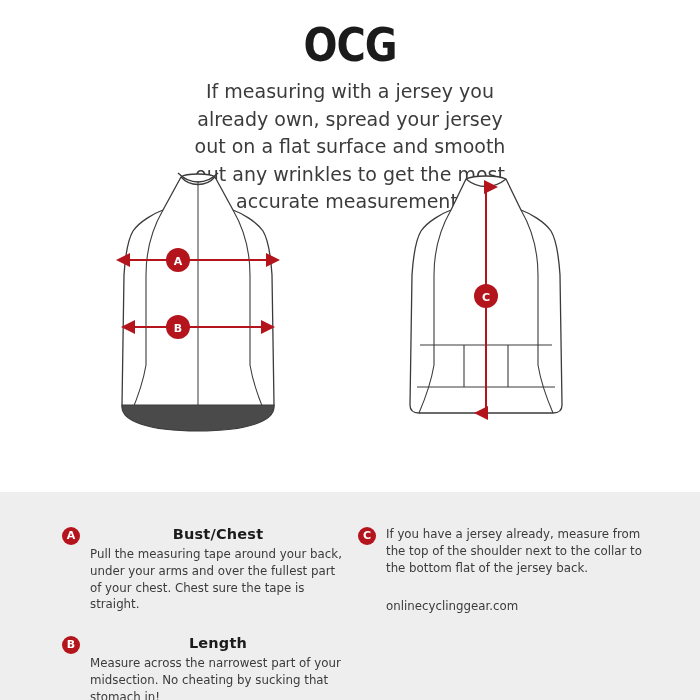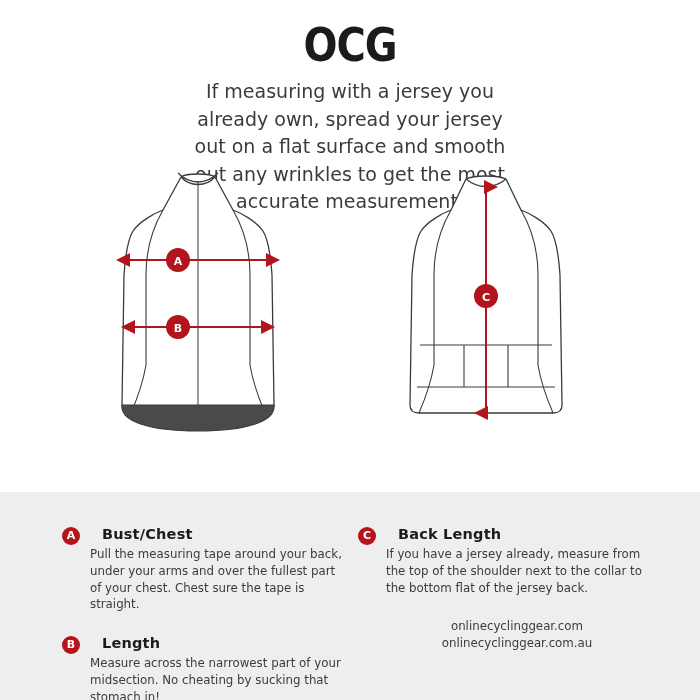--- a/index.html
+++ b/index.html
@@ -93,34 +93,34 @@
     color: #ffffff;
     font-size: 11px;
     font-weight: bold;
     line-height: 18px;
     text-align: center;
   }
   .legend-title {
     font-size: 14.5px;
     font-weight: bold;
     color: #1b1b1b;
-    margin: 0 0 4px 12px;
+    margin: 0 0 4px 4px;
     letter-spacing: 0.2px;
+    text-align: center;
   }
   .legend-body {
     font-size: 11.8px;
     line-height: 1.42;
     color: #3b3b3b;
   }
   .legend-item.no-badge { padding-left: 28px; }
   .site-line {
     font-size: 11.8px;
     line-height: 1.45;
     color: #3b3b3b;
-    text-align: center;
   }
 </style>
 </head>
 <body>
 
 <div class="page">
 
   <div class="brand">
     <span class="brand-mark">OCG</span>
   </div>
@@ -235,25 +235,23 @@
         <div class="legend-title">Length</div>
         <div class="legend-body">Measure  across the narrowest part of your midsection. No cheating by sucking that stomach in!</div>
       </div>
 
     </div>
 
     <div class="legend-col right">
 
       <div class="legend-item">
         <span class="badge">C</span>
-        <div class="legend-title">Back Length</div>
         <div class="legend-body">If you have a jersey already, measure from the top of the shoulder next to the collar to the bottom flat of the jersey back.</div>
       </div>
 
       <div class="legend-item no-badge">
         <div class="site-line">onlinecyclinggear.com</div>
-        <div class="site-line">onlinecyclinggear.com.au</div>
       </div>
 
     </div>
 
   </div>
 </div>
 
 </body></html>

